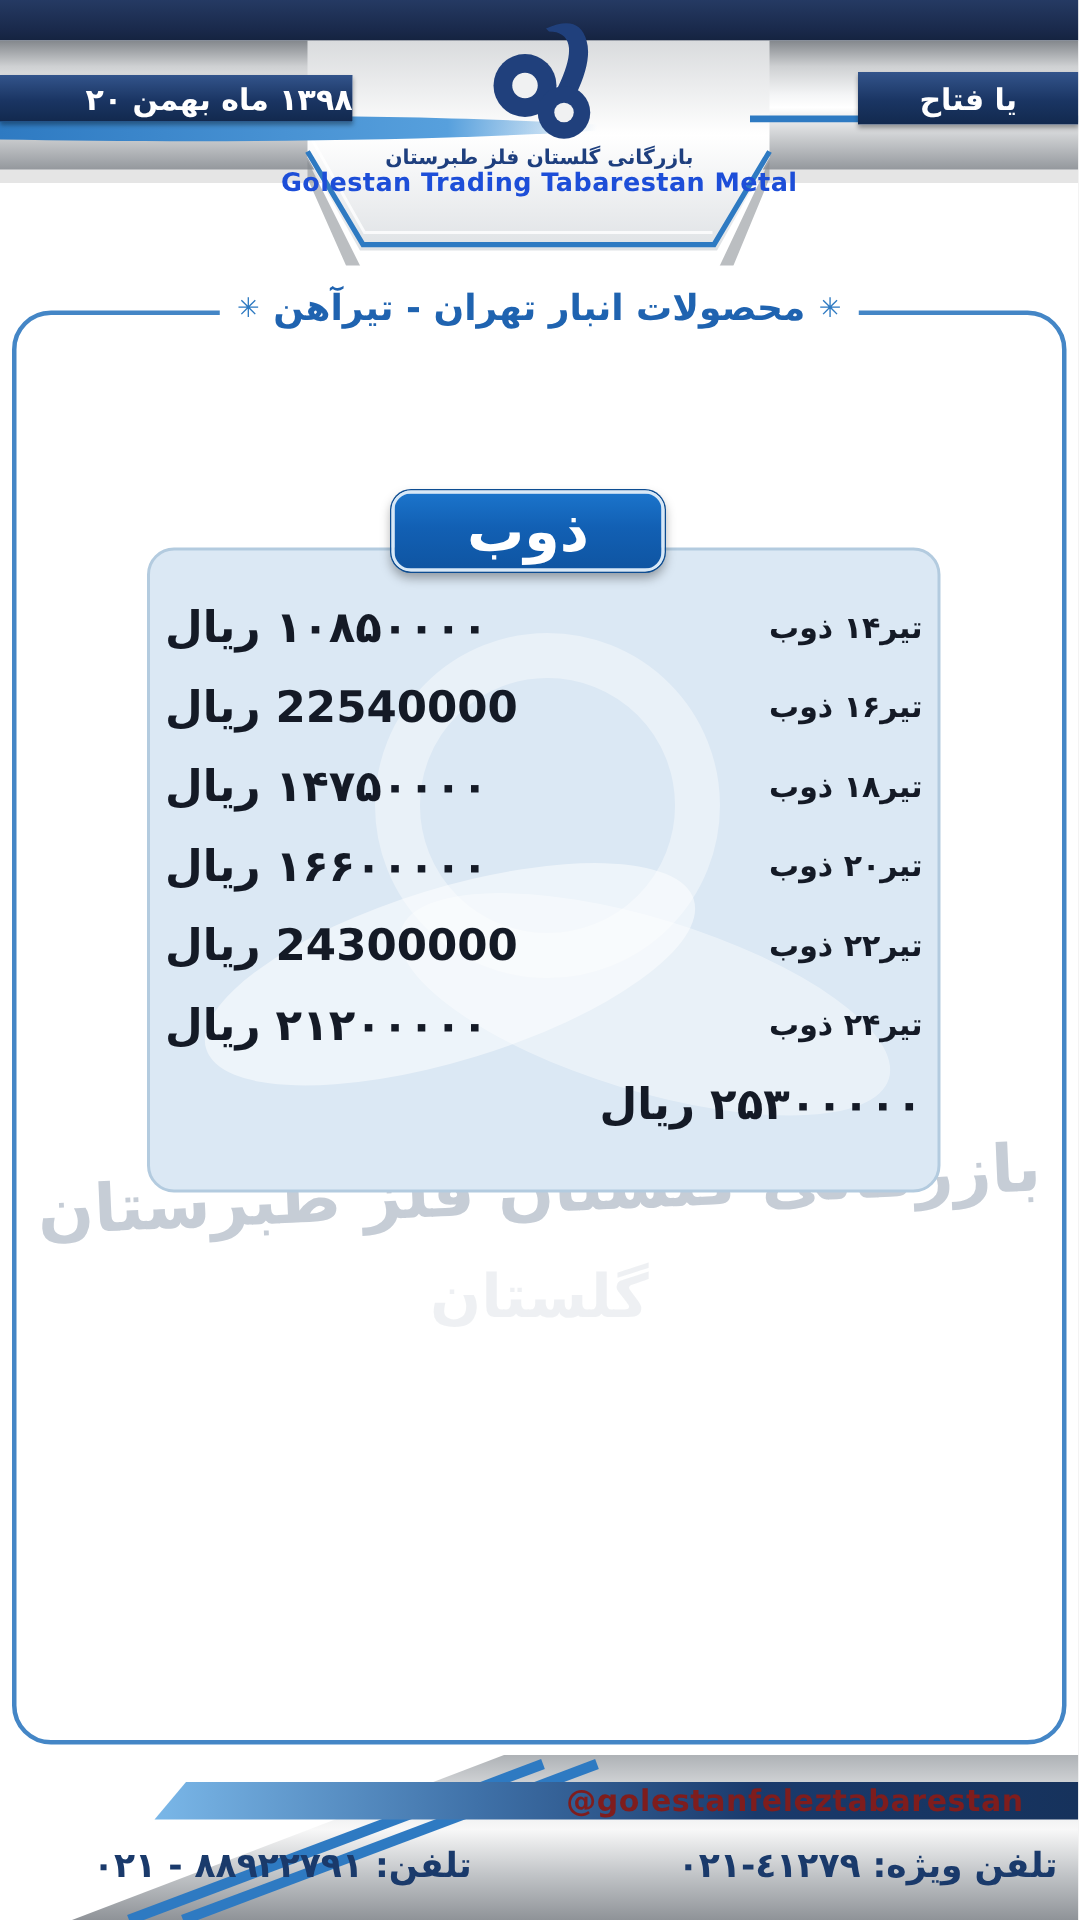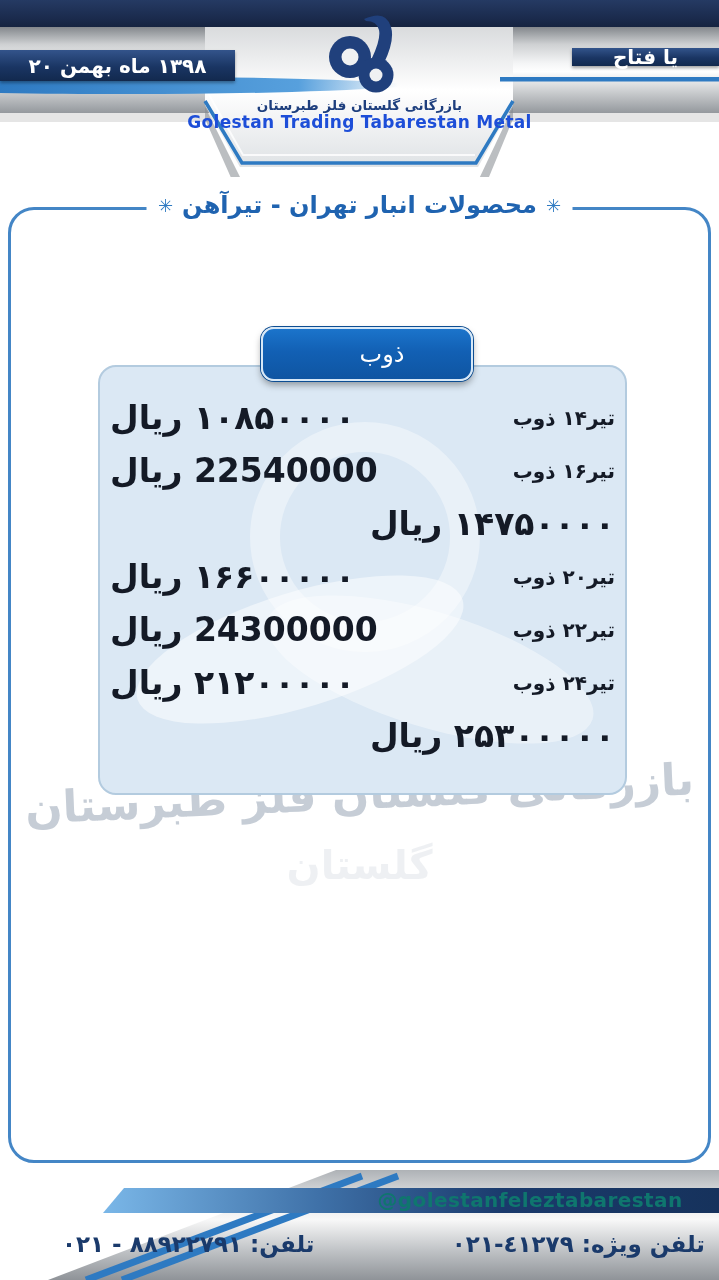--- a/index.html
+++ b/index.html
@@ -7,68 +7,68 @@
          overflow:hidden;font-family:"DejaVu Sans",sans-serif;}
   .abs{position:absolute;}
 
   
   .top-strip{left:0;top:0;width:719px;height:27px;
     background:linear-gradient(180deg,#253a63,#1a2a4c 70%,#152340);}
   .header-art{left:0;top:27px;width:719px;height:150px;}
   .ribbon{background:linear-gradient(180deg,#33548b,#1a3563 55%,#12294e);
     color:#fff;font-weight:bold;display:flex;align-items:center;justify-content:center;
     box-shadow:0 2px 3px rgba(0,0,0,.35);}
-  .date-ribbon{left:0;top:50px;width:235px;height:31px;font-size:20px;gap:7px;direction:ltr;}
-  .motto-ribbon{left:572px;top:48px;width:147px;height:18px;font-size:20px;direction:rtl;}
+  .date-ribbon{left:0;top:50px;width:235px;height:31px;font-size:20px;gap:7px;direction:ltr;justify-content:flex-end;}
+  .motto-ribbon{left:572px;top:48px;width:147px;height:35px;font-size:20px;direction:rtl;}
   .logo-mark{left:320px;top:11px;width:88px;height:88px;}
   .company-fa{left:0;top:97px;width:719px;text-align:center;direction:rtl;
     font-size:13.5px;font-weight:bold;color:#1e3f7e;}
   .company-en{left:0;top:112px;width:719px;text-align:center;
     font-size:17px;font-weight:bold;color:#1d4ed8;letter-spacing:.3px;}
 
   
   .frame{left:8px;top:207px;width:697px;height:950px;border:3px solid #4486c6;border-radius:26px;}
   .page-title{top:-19px;left:50%;transform:translateX(-50%);background:#fff;
     padding:0 12px;white-space:nowrap;direction:rtl;display:flex;align-items:center;gap:9px;
     color:#1f63b0;font-size:24px;font-weight:bold;}
   .ornament{font-size:18px;color:#2e7ac2;}
 
   .badge{left:250px;top:117px;width:178px;height:50px;border-radius:13px;
     background:linear-gradient(180deg,#1b74cb,#1260b4 45%,#0f55a2);
     border:2px solid #d7e8f7;box-shadow:0 0 0 1px #0d4d92,0 4px 7px rgba(0,0,0,.35);
-    color:#fff;font-size:24px;font-weight:normal;display:flex;align-items:center;justify-content:center;
-    direction:rtl;z-index:3;padding-left:30px;}
+    color:#fff;font-size:38px;font-weight:bold;display:flex;align-items:center;justify-content:center;
+    direction:rtl;z-index:3;}
 
   .panel{left:87px;top:155px;width:525px;height:426px;background:#dbe8f4;
     border:2px solid #b3cbdf;border-radius:18px;overflow:hidden;z-index:2;}
   .panel-rows{position:relative;z-index:2;padding:24px 10px 0;display:flex;flex-direction:column;}
   .price-row{direction:rtl;display:flex;justify-content:space-between;align-items:center;
     height:53px;color:#141a26;font-weight:bold;}
   .row-item{font-size:20px;}
-  .row-price{font-size:33px;direction:rtl;}
+  .row-price{font-size:29px;direction:rtl;}
 
   
   .wm-shape{position:absolute;z-index:1;}
   .wm-ring{left:150px;top:55px;width:170px;height:170px;border-radius:50%;
     border:30px solid rgba(255,255,255,.38);}
   .wm-leaf1{left:30px;top:225px;width:340px;height:115px;border-radius:50%;
     background:rgba(255,255,255,.5);transform:rotate(-17deg);}
   .wm-leaf2{left:160px;top:245px;width:340px;height:115px;border-radius:50%;
     background:rgba(255,255,255,.4);transform:rotate(17deg);}
 
   .watermark1{left:0;top:768px;width:719px;text-align:center;direction:rtl;
     font-size:44px;font-weight:bold;color:#8e9cae;opacity:.5;transform:rotate(-2.5deg);
     letter-spacing:2px;z-index:1;}
   .watermark2{left:0;top:842px;width:719px;text-align:center;direction:rtl;
     font-size:40px;font-weight:bold;color:#9aa7b6;opacity:.16;z-index:1;}
 
   
   .footer-art{left:0;top:1160px;width:719px;height:120px;}
   .social-bar-text{left:350px;top:1188px;width:360px;height:25px;text-align:center;
-    color:#0f766e;font-size:20px;font-weight:bold;letter-spacing:.4px;}
+    color:#7f1d1d;font-size:20px;font-weight:bold;letter-spacing:.4px;}
   .phone{top:1231px;direction:rtl;color:#1a3a6b;font-size:23px;font-weight:bold;
     display:flex;gap:8px;align-items:center;}
   .phone-special{right:14px;}
   .phone-main{left:62px;}
   .num{direction:ltr;unicode-bidi:isolate;}
 </style>
 </head>
 <body>
 
 <div class="stage">
@@ -155,20 +155,21 @@
       <div class="panel-rows">
         <div class="price-row">
           <span class="row-item">تیر۱۴ ذوب</span>
           <span class="row-price">۱۰۸۵۰۰۰۰ ریال</span>
         </div>
         <div class="price-row">
           <span class="row-item">تیر۱۶ ذوب</span>
           <span class="row-price">22540000 ریال</span>
         </div>
         <div class="price-row">
+          <span class="row-item">تیر۱۸ ذوب</span>
           <span class="row-price">۱۴۷۵۰۰۰۰ ریال</span>
         </div>
         <div class="price-row">
           <span class="row-item">تیر۲۰ ذوب</span>
           <span class="row-price">۱۶۶۰۰۰۰۰ ریال</span>
         </div>
         <div class="price-row">
           <span class="row-item">تیر۲۲ ذوب</span>
           <span class="row-price">24300000 ریال</span>
         </div>

